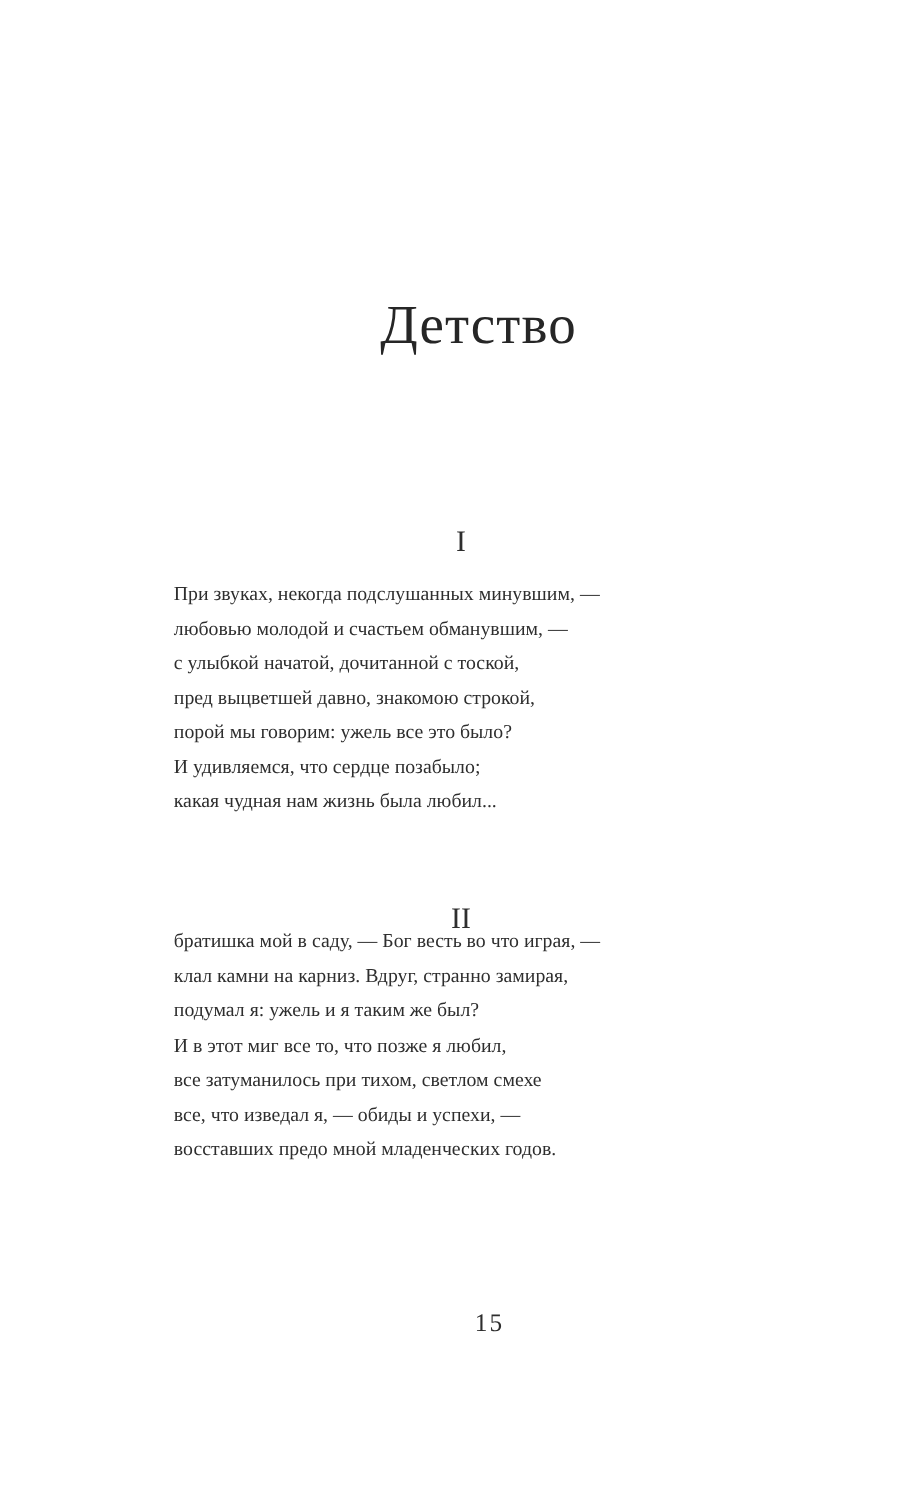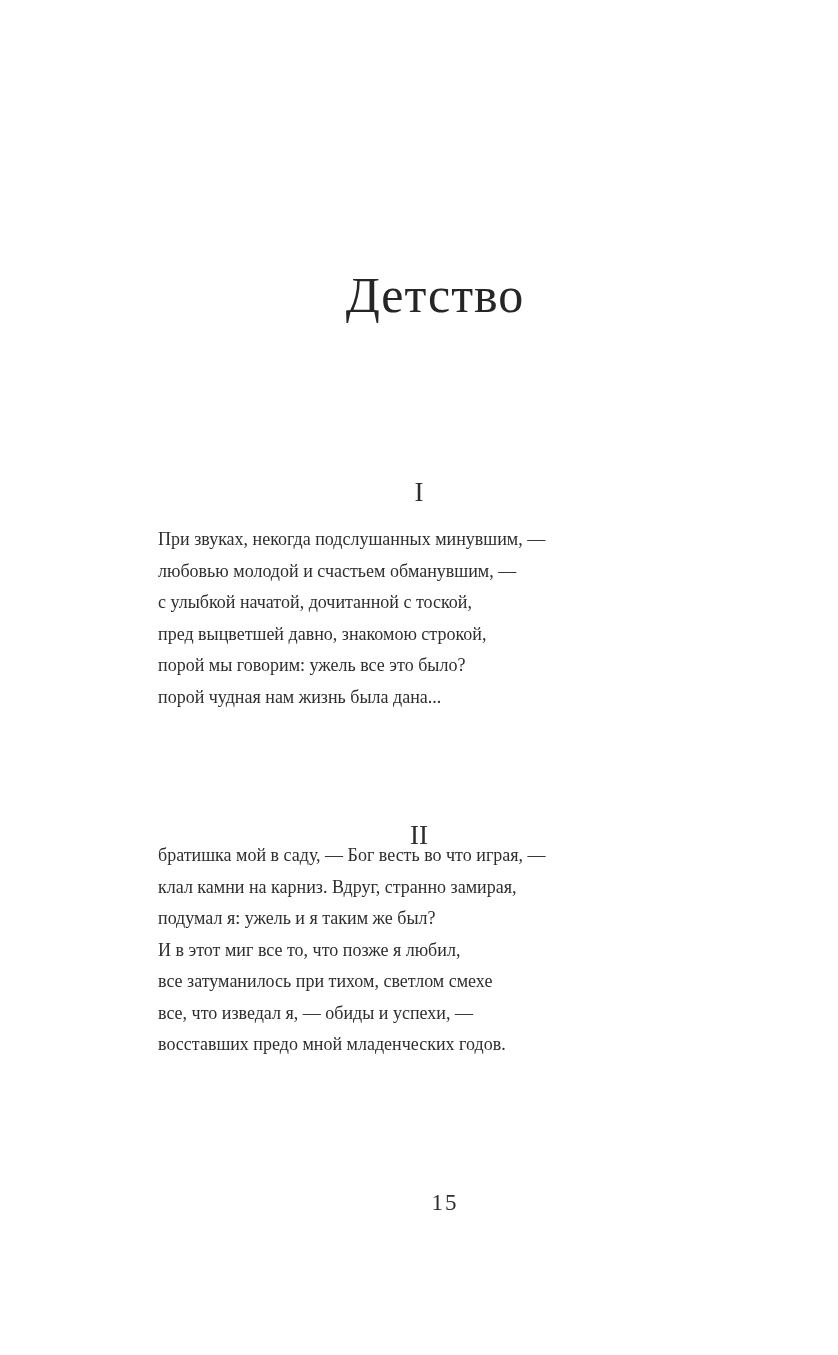--- a/index.html
+++ b/index.html
@@ -72,21 +72,22 @@
   <h1 class="book-title">Детство</h1>
 
   <div class="section-numeral numeral-1">I</div>
 
   <div class="stanza stanza-1">
     <div class="poem-line">При звуках, некогда подслушанных минувшим, —</div>
     <div class="poem-line">любовью молодой и счастьем обманувшим, —</div>
     <div class="poem-line">с улыбкой начатой, дочитанной с тоской,</div>
     <div class="poem-line">пред выцветшей давно, знакомою строкой,</div>
     <div class="poem-line">порой мы говорим: ужель все это было?</div>
-    <div class="poem-line">порой чудная нам жизнь была дана...</div>
+    <div class="poem-line">И удивляемся, что сердце позабыло;</div>
+    <div class="poem-line">какая чудная нам жизнь была любил...</div>
   </div>
 
   <div class="section-numeral numeral-2">II</div>
 
   <div class="stanza stanza-2">
     <div class="poem-line">братишка мой в саду, — Бог весть во что играя, —</div>
     <div class="poem-line">клал камни на карниз. Вдруг, странно замирая,</div>
     <div class="poem-line">подумал я: ужель и я таким же был?</div>
     <div class="poem-line">И в этот миг все то, что позже я любил,</div>
     <div class="poem-line">все затуманилось при тихом, светлом смехе</div>

